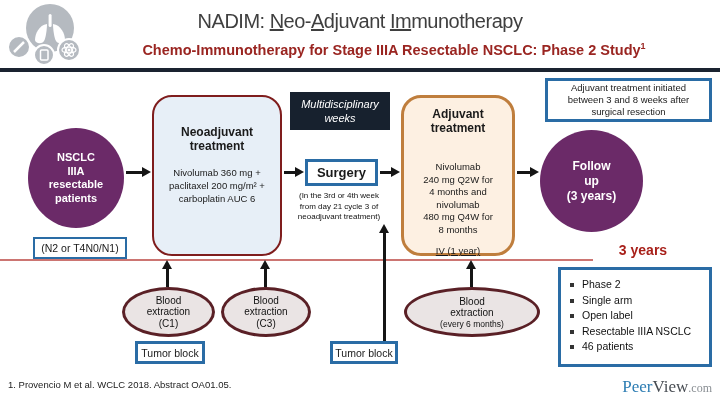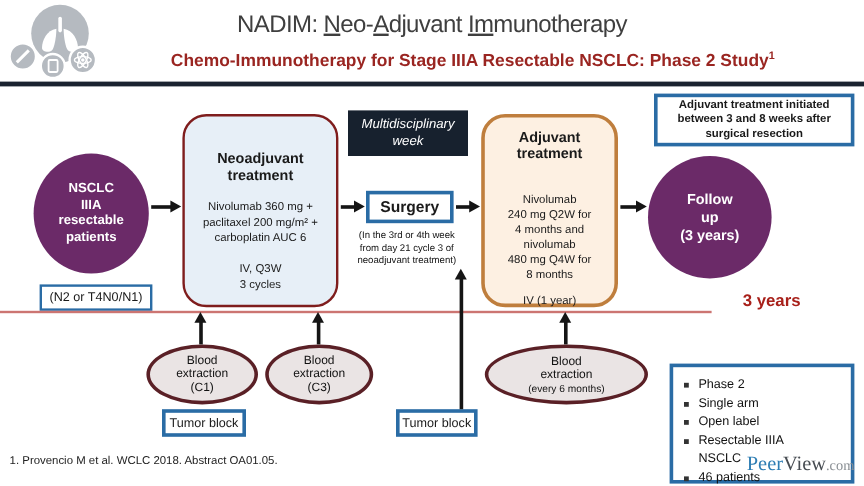--- a/index.html
+++ b/index.html
@@ -33,28 +33,28 @@
   .neobox .sched{font-size:9.5px;line-height:13px;margin-top:13px;}
   .teambox{left:290px;top:92px;width:100px;height:38px;background:#17212e;
            color:#fff;font-style:italic;font-size:11px;line-height:14px;}
   .surgery{left:305px;top:159px;width:73px;height:27px;font-size:13px;font-weight:bold;}
   .surgnote{left:284px;top:191px;width:110px;font-size:8px;line-height:10.5px;text-align:center;color:#111;}
   .adjbox{left:401px;top:95px;width:114px;height:161px;border-radius:20px;
           background:#fdf0e2;border:3px solid #bf7e3d;box-sizing:border-box;
           text-align:center;padding-top:9px;}
   .adjbox .bt{font-size:12px;font-weight:bold;line-height:14px;}
   .adjbox .body{font-size:9.5px;line-height:12.5px;margin-top:26px;}
-  .adjbox .sched{font-size:9.5px;margin-top:9px;}
-  .notebox{left:545px;top:78px;width:167px;height:44px;font-size:9.5px;line-height:12px;font-weight:bold;}
+  .adjbox .sched{font-size:9.5px;margin-top:9px;text-decoration:underline;}
+  .notebox{left:545px;top:78px;width:167px;height:44px;font-size:9.5px;line-height:12px;}
 
   .redline{left:0;top:259px;width:593px;height:2px;background:#cc7572;}
   .yrs3{left:593px;top:242px;width:100px;text-align:center;font-size:14px;
         font-weight:bold;color:#a8201a;}
 
-  .designbox{left:558px;top:267px;width:154px;height:100px;padding:7px 20px 0 6px;margin-top:36px;}
+  .designbox{left:558px;top:267px;width:154px;height:100px;padding:7px 4px 0 6px;}
   .designbox ul{margin:0;padding:0;list-style:none;}
   .designbox li{position:relative;padding-left:15px;font-size:10.5px;line-height:15.5px;color:#111;}
   .designbox li::before{content:"";position:absolute;left:3px;top:6px;width:4px;height:4px;background:#333;}
 
   .ellipse{border-radius:50%;background:#eae4e4;border:3px solid #5a2026;
            box-sizing:border-box;flex-direction:column;font-size:10px;line-height:11.5px;color:#111;}
   .ec1{left:122px;top:287px;width:93px;height:50px;}
   .ec3{left:221px;top:287px;width:90px;height:50px;}
   .ec6{left:404px;top:287px;width:136px;height:50px;}
   .ec6 .sub{font-size:8.5px;line-height:10px;}
@@ -116,26 +116,24 @@
     <div class="shaft" style="width:17px;"></div>
       <div class="head" style="left:16px;"></div>
   </div>
 
   <div class="abs neobox">
     <div class="bt pre">Neoadjuvant
 treatment</div>
     <div class="body pre">Nivolumab 360 mg +
 paclitaxel 200 mg/m² +
 carboplatin AUC 6</div>
-    <div class="sched pre">IV, Q3W
-3 cycles</div>
   </div>
 
   <div class="abs teambox flexc pre">Multidisciplinary
-week</div>
+weeks</div>
 
   <div class="abs harrow" style="left:284px;top:167px;width:20px;">
     <div class="shaft" style="width:12px;"></div>
       <div class="head" style="left:11px;"></div>
   </div>
 
   <div class="abs bluebox surgery flexc">Surgery</div>
   <div class="abs surgnote pre">(In the 3rd or 4th week
 from day 21 cycle 3 of
 neoadjuvant treatment)</div>

